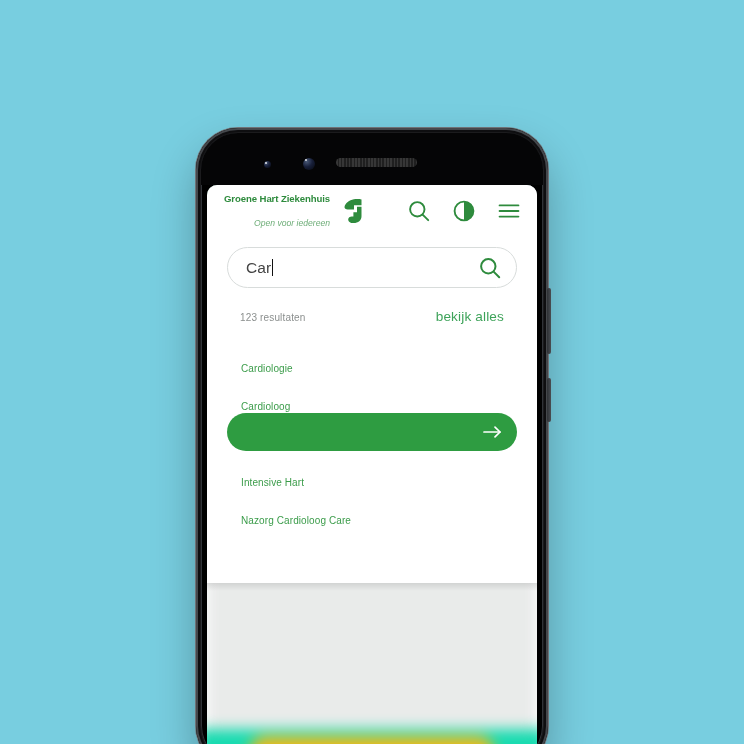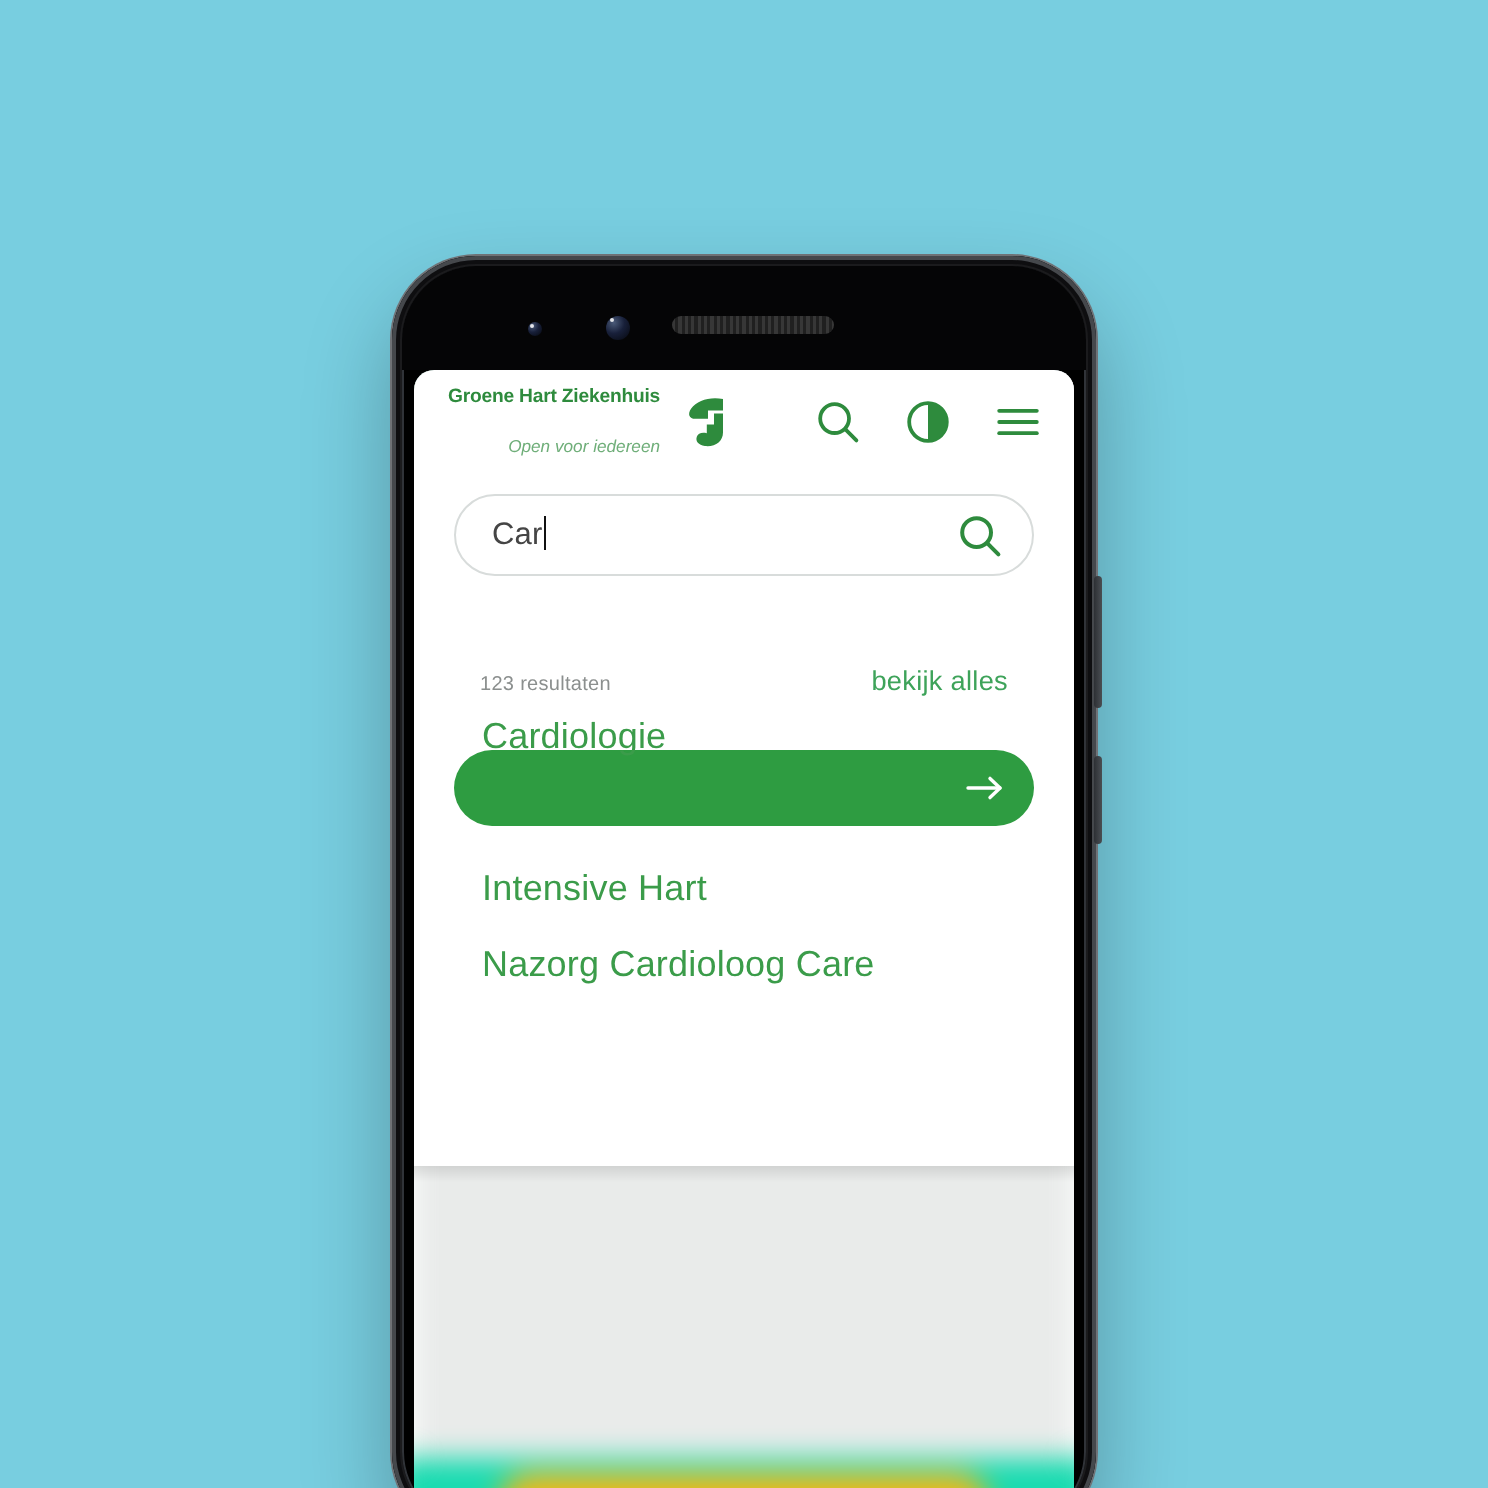--- a/index.html
+++ b/index.html
@@ -253,41 +253,40 @@
   #results-count {
     font-size: 10px;
     color: #8b8f8e;
     letter-spacing: .15px;
   }
   #view-all {
     font-size: 13.6px;
     color: #3ea35a;
     letter-spacing: .15px;
     cursor: pointer;
-    margin-top: 24px;
   }
 
   
   #results-list {
     position: absolute;
     left: 20px;
     right: 20px;
     top: 152px;
   }
   .result-item {
     height: 38px;
     display: flex;
     align-items: center;
     padding: 0 14px;
     border-radius: 20px;
     box-sizing: border-box;
     cursor: pointer;
   }
   .result-label {
-    font-size: 18px;
+    font-size: 10px;
     color: #3b9c4a;
     letter-spacing: .1px;
     margin-top: 24px;
   }
   .result-item.selected {
     background: #2e9c41;
   }
   .result-item.selected .result-label {
     color: #ffffff;
   }
@@ -386,20 +385,23 @@
             <span id="results-count">123 resultaten</span>
             <span id="view-all">bekijk alles</span>
           </div>
 
           <div id="results-list">
 
             <div class="result-item">
               <span class="result-label">Cardiologie</span>
             </div>
 
+            <div class="result-item">
+              <span class="result-label">Cardioloog</span>
+            </div>
 
             <div class="result-item selected">
               <svg class="result-arrow" width="20" height="14" viewBox="0 0 20 14">
                 <line x1="1" y1="7" x2="17" y2="7" stroke="#ffffff" stroke-width="1.7" stroke-linecap="round"></line>
                 <polyline points="12,2.2 17,7 12,11.8" fill="none" stroke="#ffffff" stroke-width="1.7" stroke-linecap="round" stroke-linejoin="round"></polyline>
               </svg>
             </div>
 
             <div class="result-item">
               <span class="result-label">Intensive Hart</span>

